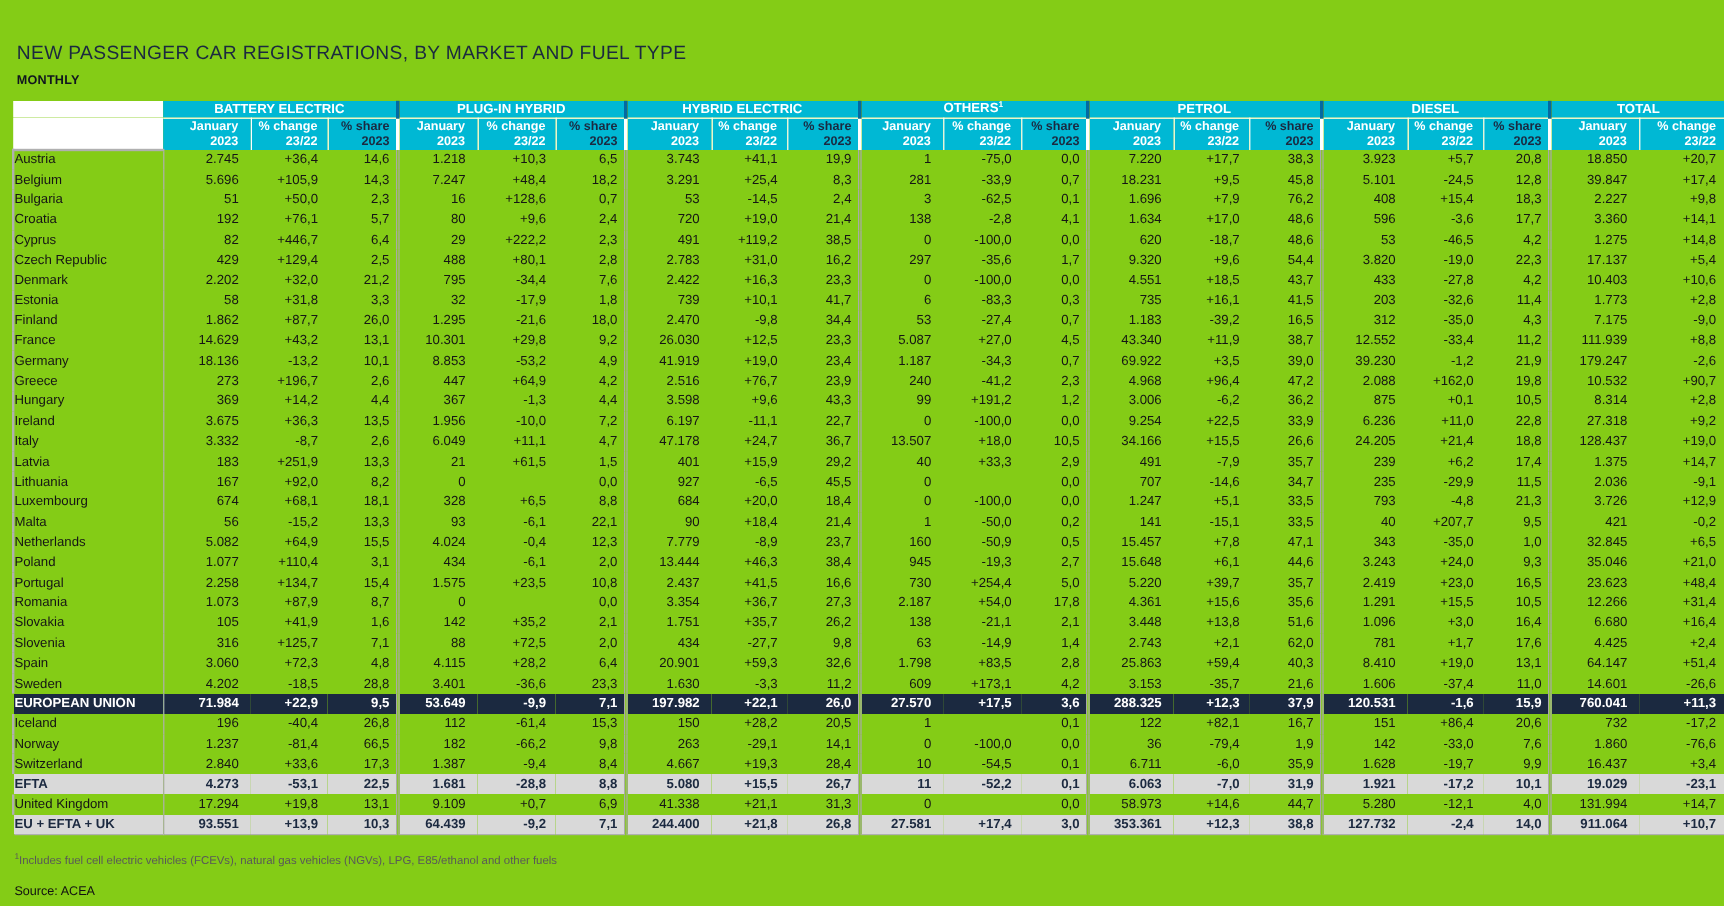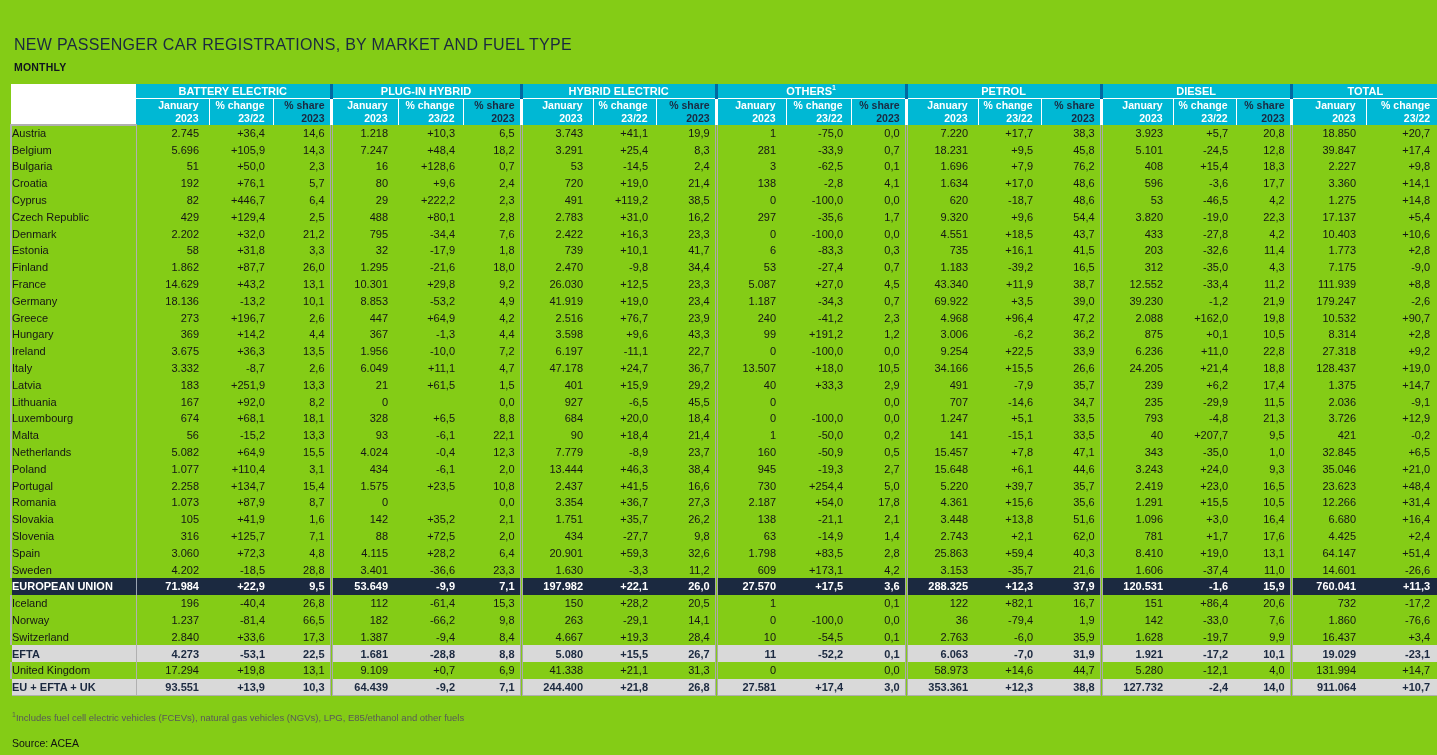--- a/index.html
+++ b/index.html
@@ -905,21 +905,21 @@
           <td class="num c-share gend">17,3</td>
           <td class="num c-jan">1.387</td>
           <td class="num c-chg">-9,4</td>
           <td class="num c-share gend">8,4</td>
           <td class="num c-jan">4.667</td>
           <td class="num c-chg">+19,3</td>
           <td class="num c-share gend">28,4</td>
           <td class="num c-jan">10</td>
           <td class="num c-chg">-54,5</td>
           <td class="num c-share gend">0,1</td>
-          <td class="num c-jan">2.763</td>
+          <td class="num c-jan">6.711</td>
           <td class="num c-chg">-6,0</td>
           <td class="num c-share gend">35,9</td>
           <td class="num c-jan">1.628</td>
           <td class="num c-chg">-19,7</td>
           <td class="num c-share gend">9,9</td>
           <td class="num c-jan">16.437</td>
           <td class="num c-chg">+3,4</td>
         </tr>
         <tr class="row-band">
           <td class="country">EFTA</td>

